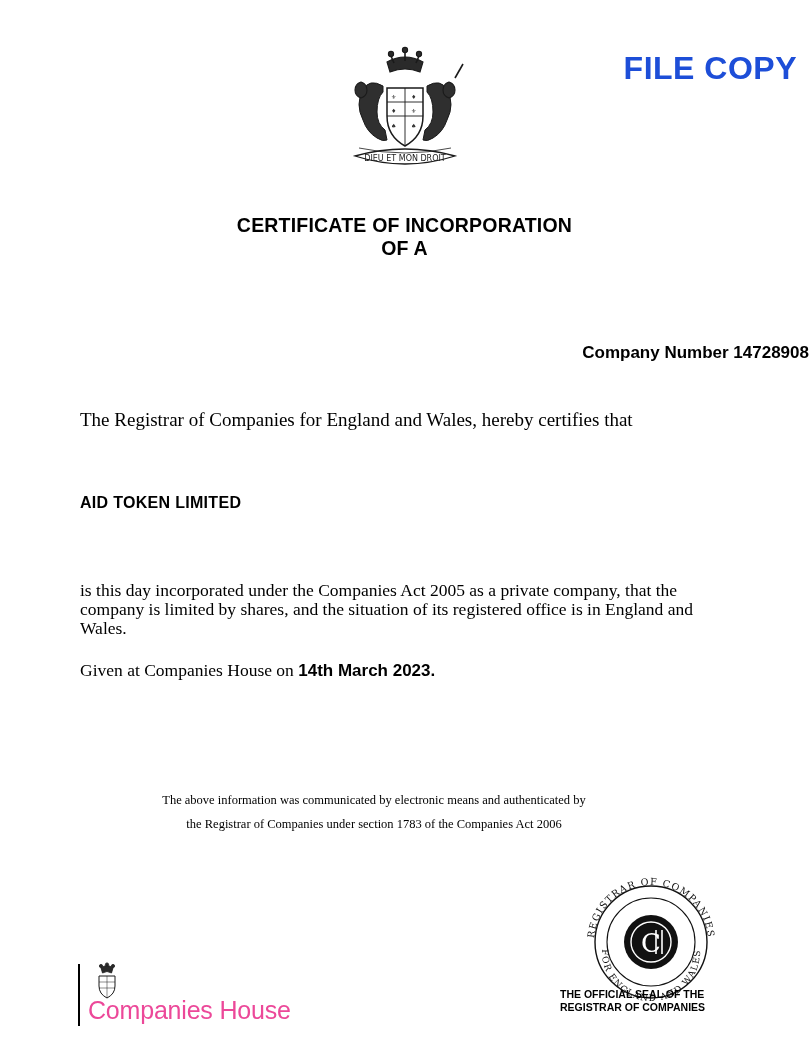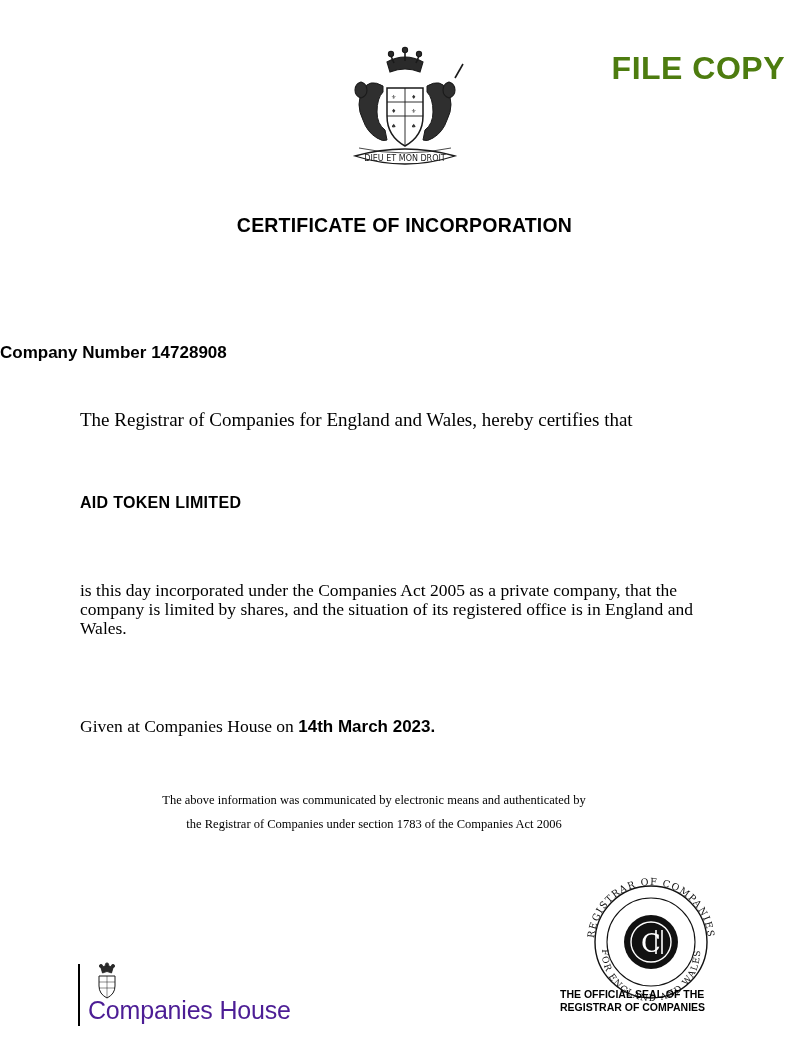--- a/index.html
+++ b/index.html
@@ -20,26 +20,26 @@
     position: absolute;
     top: 0; left: 0;
     width: 809px;
     height: 1056px;
   }
 
   
   .file-copy {
     position: absolute;
     top: 50px;
-    right: 24px;
+    right: 12px;
     font-family: "Liberation Sans", sans-serif;
     font-weight: bold;
     font-size: 32px;
     letter-spacing: 0.5px;
-    color: #4d7c0f;
+    color: #1d4ed8;
   }
 
   
   .arms {
     position: absolute;
     top: 28px;
     left: 50%;
     transform: translateX(-50%);
     width: 160px;
     height: 160px;
@@ -58,21 +58,21 @@
     line-height: 23px;
     letter-spacing: 0.2px;
   }
   .title-block div { white-space: nowrap; text-align: center; }
 
   .company-number {
     position: absolute;
     top: 343px;
     left: 0;
     width: 809px;
-    text-align: left;
+    text-align: right;
     font-family: "Liberation Sans", sans-serif;
     font-weight: bold;
     font-size: 17px;
   }
 
   
   .registrar-line {
     position: absolute;
     top: 409px;
     left: 80px;
@@ -94,21 +94,21 @@
     top: 581px;
     left: 80px;
     width: 640px;
     font-size: 17.5px;
     line-height: 19px;
     text-align: left;
   }
 
   .given-line {
     position: absolute;
-    top: 716px;
+    top: 660px;
     left: 80px;
     font-size: 17.5px;
   }
   .given-line .date {
     font-family: "Liberation Sans", sans-serif;
     font-weight: bold;
     font-size: 17px;
   }
 
   .authentication {
@@ -166,21 +166,21 @@
     width: 34px;
     height: 38px;
   }
   .ch-logo .ch-text {
     position: absolute;
     left: 10px;
     top: 36px;
     font-family: "Liberation Sans", sans-serif;
     font-size: 25px;
     letter-spacing: -0.2px;
-    color: #4c1d95;
+    color: #ec4899;
   }
 </style>
 </head>
 <body>
 
 <div class="page">
 
   <div class="file-copy">FILE COPY</div>
 
   <div class="arms">
@@ -213,20 +213,21 @@
 
         <path d="M30 128 q50 -14 100 0 q-50 16 -100 0 z" fill="#ffffff" stroke-width="1.3"></path>
         <text x="80" y="133" text-anchor="middle" font-family="DejaVu Sans" font-size="8" fill="#1a1a1a" stroke="none">DIEU ET MON DROIT</text>
         <path d="M34 120 q46 10 92 0" stroke-width="0.8"></path>
       </g>
     </svg>
   </div>
 
   <div class="title-block">
     <div>CERTIFICATE OF INCORPORATION</div>
+    <div>OF A</div>
   </div>
 
   <div class="company-number">Company Number 14728908</div>
 
   <div class="registrar-line">The Registrar of Companies for England and Wales, hereby certifies that</div>
 
   <div class="company-name">AID TOKEN LIMITED</div>
 
   <div class="incorporation-text">is this day incorporated under the Companies Act 2005 as a private company, that the company is limited by shares, and the situation of its registered office is in England and Wales.</div>
 

